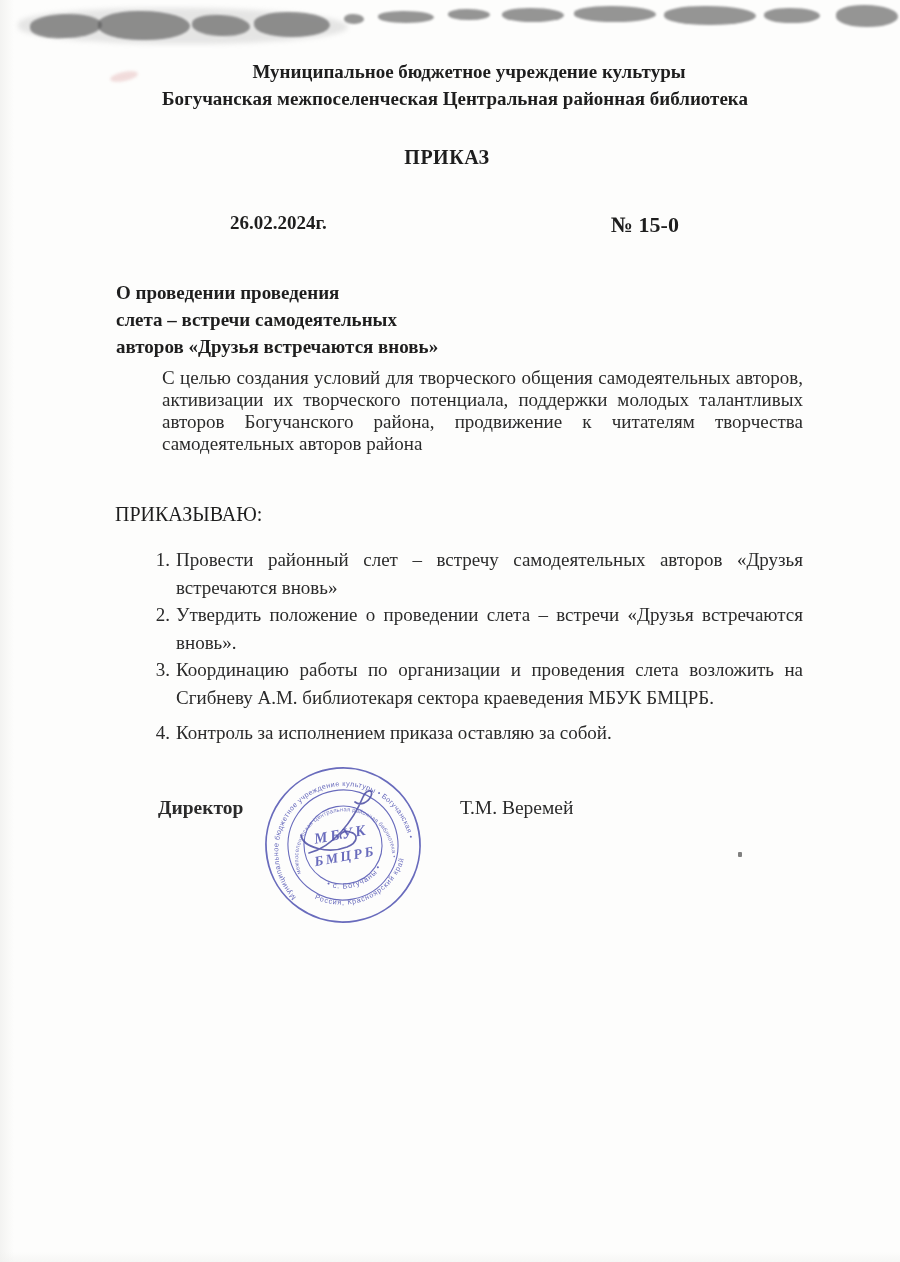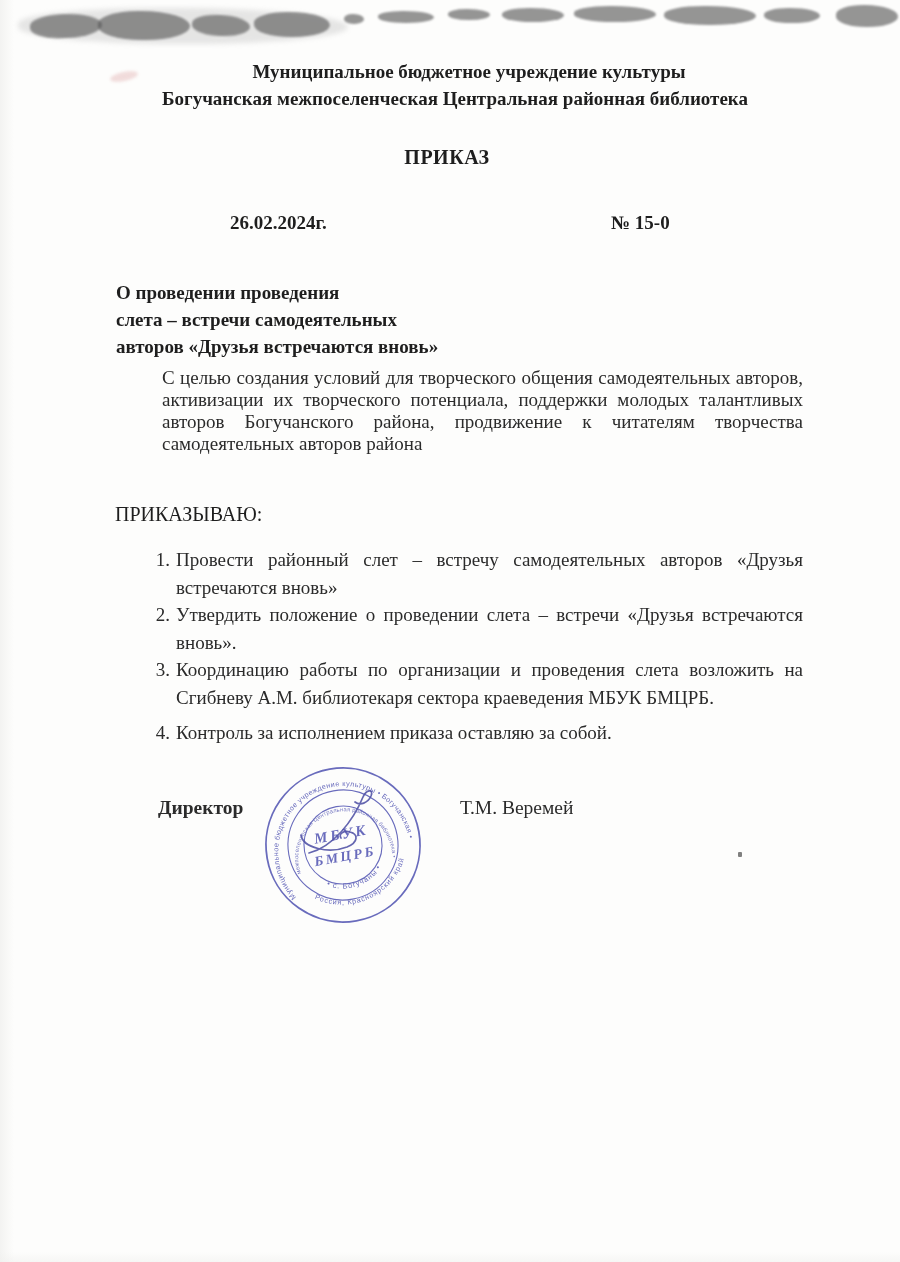--- a/index.html
+++ b/index.html
@@ -25,21 +25,21 @@
 
   
   .org-header{position:absolute;left:40px;top:58px;width:830px;text-align:center;
     font-weight:700;font-size:19px;line-height:27px;color:#1e1e1e;}
   .org-header .l1{display:block;transform:translateX(14px);text-align:center;}
   .org-header .l2{display:block;}
   .doc-type{position:absolute;left:40px;top:146px;width:830px;text-align:center;
     font-weight:700;font-size:20px;color:#1e1e1e;transform:translateX(-8px);letter-spacing:.5px;}
   .date-row{position:absolute;left:0;top:212px;width:812px;height:26px;margin-left:28px;}
   .doc-date{position:absolute;left:202px;top:0;font-weight:700;font-size:19px;color:#1e1e1e;}
-  .doc-number{position:absolute;left:583px;top:0;font-weight:700;font-size:19px;color:#1e1e1e;}
+  .doc-number{position:absolute;left:583px;top:0;font-weight:700;font-size:22px;color:#1e1e1e;}
 
   .subject{position:absolute;left:116px;top:279px;width:420px;
     font-weight:700;font-size:19px;line-height:27px;color:#1e1e1e;}
   .subject div{white-space:nowrap;}
 
   .preamble{position:absolute;left:162px;top:367px;width:641px;
     font-size:19px;line-height:22px;text-align:justify;color:#2b2b2b;}
 
   .order-word{position:absolute;left:115px;top:503px;
     font-weight:400;font-size:20px;color:#1e1e1e;}

